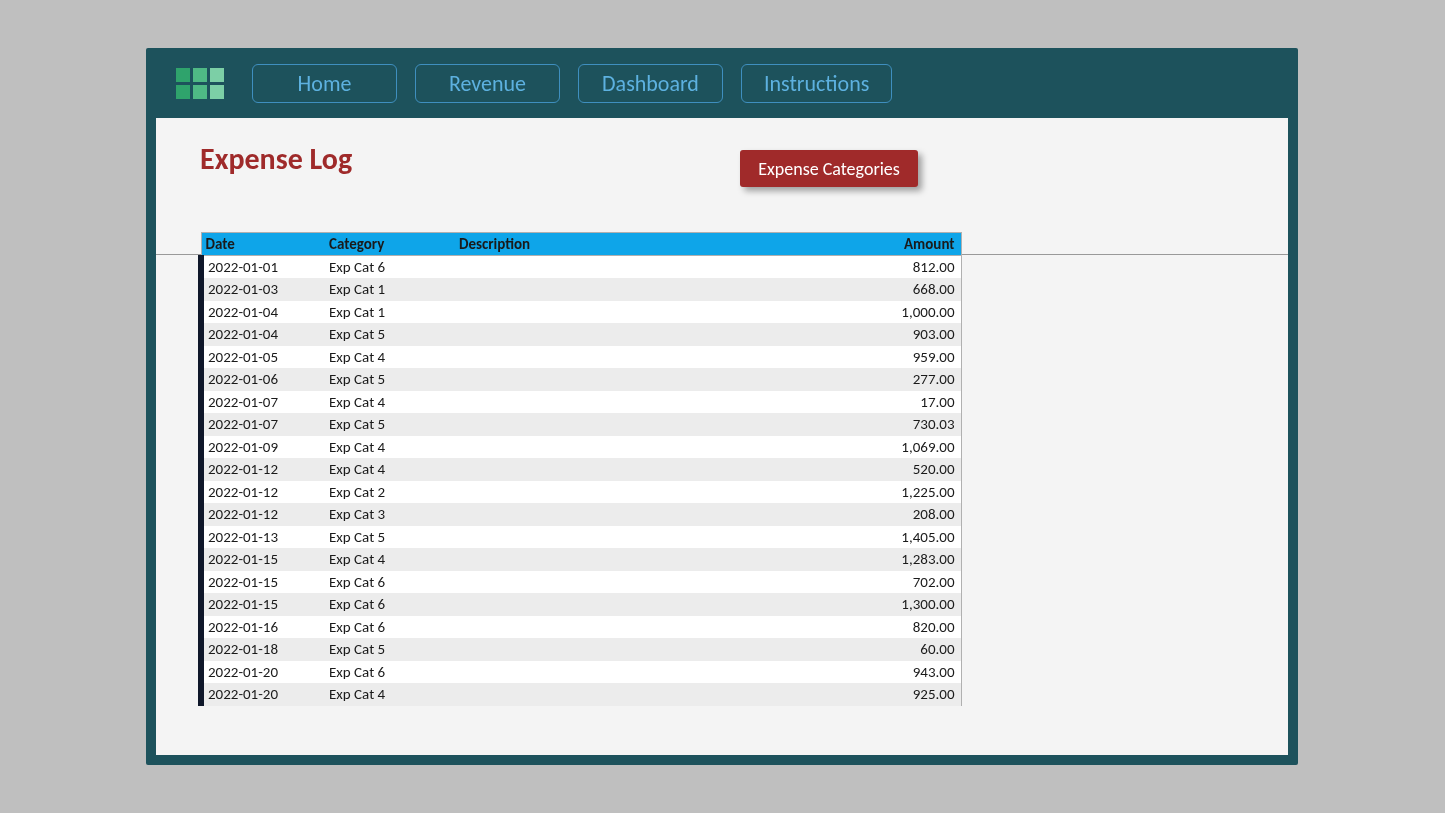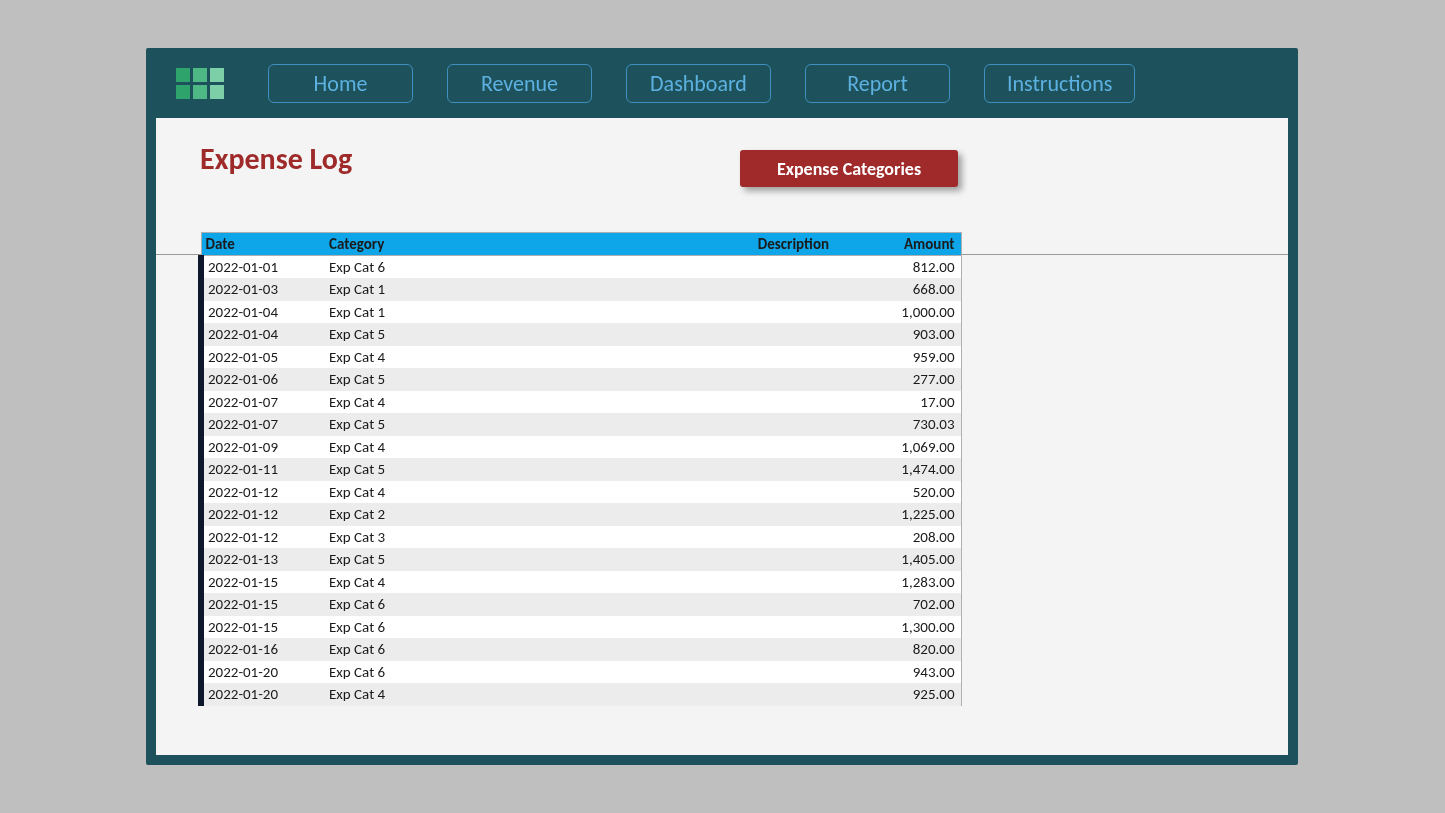--- a/index.html
+++ b/index.html
@@ -19,21 +19,21 @@
     width: 1152px;
     height: 717px;
     background: #1d525c;
     border-radius: 2px;
   }
   .navbar {
     height: 70px;
     display: flex;
     align-items: center;
     padding: 0 20px 0 30px;
-    gap: 34px;
+    gap: 18px;
   }
   .logo {
     display: grid;
     grid-template-columns: repeat(3, 14px);
     grid-template-rows: repeat(2, 14px);
     gap: 3px;
     margin-right: 10px;
   }
   .logo div { background:#2fa36c; }
   .logo .c1 { background:#2fa36c; }
@@ -87,26 +87,26 @@
   .page-sub {
     color: #9f2a2a;
     font-size: 15px;
     font-weight: 700;
     margin: 8px 0 0 0;
   }
   .cat-btn {
     position: absolute;
     left: 584px;
     top: 32px;
-    width: 218px;
+    width: 178px;
     height: 37px;
     background: #a02a2a;
     color: #fff;
     font-size: 18px;
-    font-weight: 700;
+    font-weight: 400;
     display: flex;
     align-items: center;
     justify-content: center;
     border-radius: 3px;
     cursor: pointer;
     box-shadow: 4px 4px 6px rgba(0,0,0,0.35);
   }
 
   .table-wrap {
     position: absolute;
@@ -135,21 +135,21 @@
   table.exp th {
     background: #0ea5e9;
     border-top: 1px solid #b0b0b0;
     border-bottom: 1px solid #b0b0b0;
     font-weight: 700;
     padding: 2px 6px 2px 4px;
     height: 22px;
     text-align: left;
   }
   table.exp th.amount { text-align: right; padding-right: 6px;}
-  table.exp th.desc { text-align: right; }
+  table.exp th.desc { text-align: left; }
 
   table.exp td {
     padding: 2px 6px 2px 4px;
     height: 22.5px;
     border-right: none;
     white-space: nowrap;
   }
   table.exp tbody tr:nth-child(even) td { background: #ececec; }
   table.exp tbody tr:nth-child(odd)  td { background: #ffffff; }
   table.exp td.amount { text-align: right; padding-right: 6px;}
@@ -172,21 +172,20 @@
       <div class="c1"></div>
         <div class="c2"></div>
         <div class="c3"></div>
       <div class="c4"></div>
         <div class="c5"></div>
         <div class="c6"></div>
     </div>
     <div class="nav-btn">Home</div>
       <div class="nav-btn">Revenue</div>
       <div class="nav-btn">Dashboard</div>
-      <div class="nav-btn">Report</div>
       <div class="nav-btn">Instructions</div>
   </div>
 
   <div class="page">
     <div class="page-inner">
       <h1 class="page-title">Expense Log</h1>
     </div>
 
     <div class="cat-btn">
       <span>Expense Categories</span>
@@ -258,26 +257,20 @@
               <td></td>
               <td class="amount">730.03</td>
             </tr>
             <tr>
               <td>2022-01-09</td>
               <td>Exp Cat 4</td>
               <td></td>
               <td class="amount">1,069.00</td>
             </tr>
             <tr>
-              <td>2022-01-11</td>
-              <td>Exp Cat 5</td>
-              <td></td>
-              <td class="amount">1,474.00</td>
-            </tr>
-            <tr>
               <td>2022-01-12</td>
               <td>Exp Cat 4</td>
               <td></td>
               <td class="amount">520.00</td>
             </tr>
             <tr>
               <td>2022-01-12</td>
               <td>Exp Cat 2</td>
               <td></td>
               <td class="amount">1,225.00</td>
@@ -310,20 +303,26 @@
               <td>2022-01-15</td>
               <td>Exp Cat 6</td>
               <td></td>
               <td class="amount">1,300.00</td>
             </tr>
             <tr>
               <td>2022-01-16</td>
               <td>Exp Cat 6</td>
               <td></td>
               <td class="amount">820.00</td>
+            </tr>
+            <tr>
+              <td>2022-01-18</td>
+              <td>Exp Cat 5</td>
+              <td></td>
+              <td class="amount">60.00</td>
             </tr>
             <tr>
               <td>2022-01-20</td>
               <td>Exp Cat 6</td>
               <td></td>
               <td class="amount">943.00</td>
             </tr>
             <tr>
               <td>2022-01-20</td>
               <td>Exp Cat 4</td>

